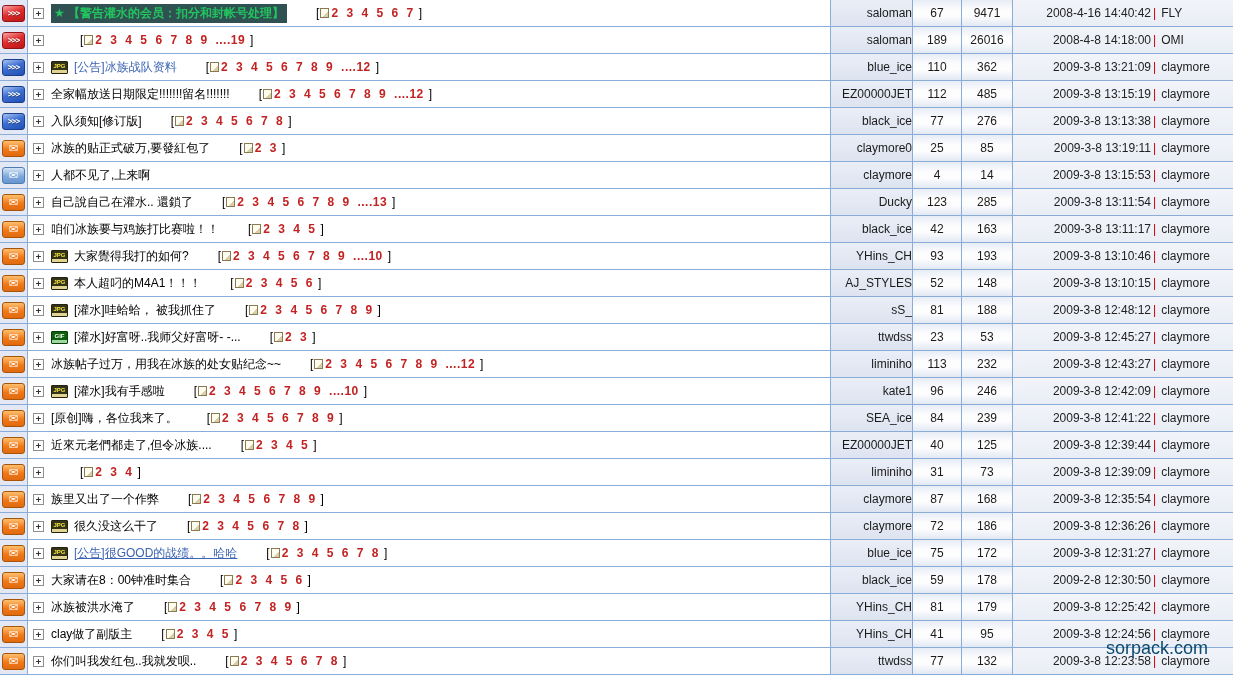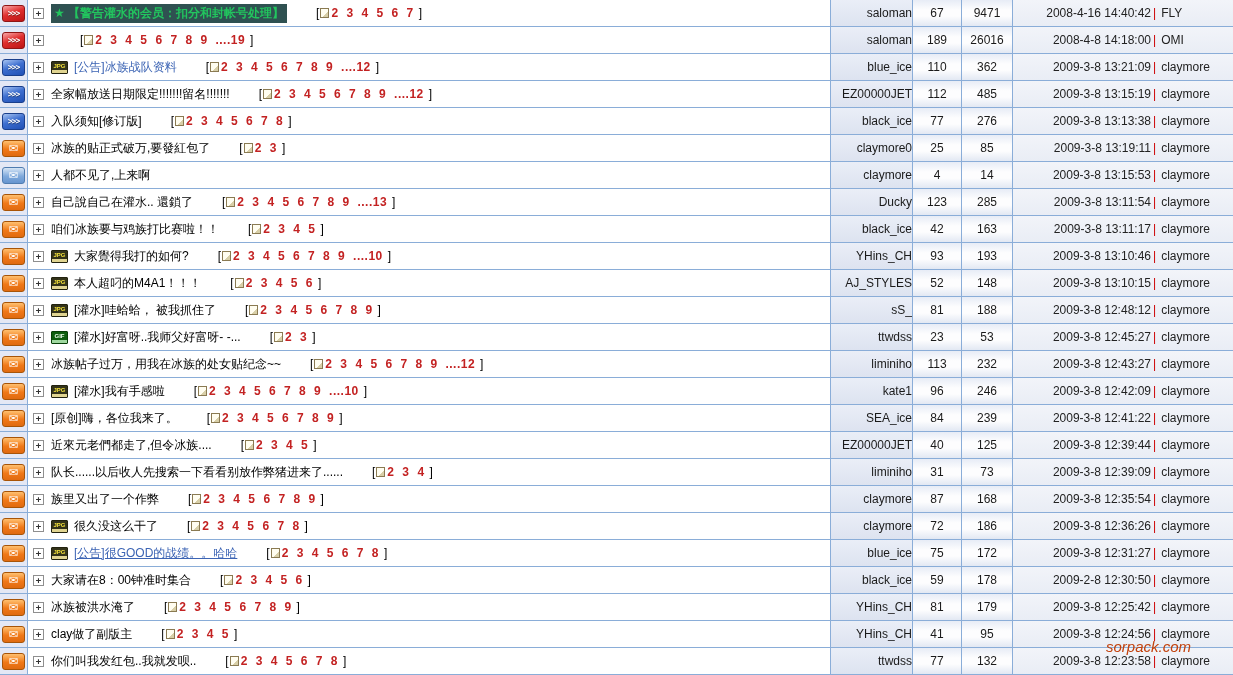--- a/index.html
+++ b/index.html
@@ -42,21 +42,21 @@
   .pg-bracket{color:#000;}
   .pg-close{margin-left:5px;}
   .mp{display:inline-block;width:9px;height:10px;box-sizing:border-box;border:1px solid #8a7a52;
       background:linear-gradient(135deg,#fffdf0 62%,#d8cfa8 62%);margin:0 2px 0 1px;vertical-align:-1px;}
   .pgn{color:#c32222;font-weight:bold;word-spacing:4px;letter-spacing:.5px;}
   
   .lp-date{display:inline-block;width:128px;text-align:right;color:#222;flex:none;}
   .lp-sep{color:#cc0000;margin:0 5px 0 2px;}
   .lp-by{color:#222;}
   
-  .watermark{position:absolute;left:1106px;top:638px;color:#c2410c;font-size:15px;pointer-events:none;font-style:italic;}
+  .watermark{position:absolute;left:1106px;top:638px;color:#0c4a6e;font-size:18px;pointer-events:none;}
 </style>
 </head>
 <body>
 
 <div id="forum">
   <div id="rows">
   <div class="row">
     <div class="cell c-icon">
       <span class="ic ic-red-arrows">&gt;&gt;&gt;</span>
     </div>
@@ -496,21 +496,20 @@
     </div>
   </div>
 
   <div class="row">
     <div class="cell c-icon">
       <span class="ic ic-orange-envelope">✉</span>
     </div>
     <div class="cell c-title">
       <span class="expand">+</span>
 
-      <span class="title t-normal">队长......以后收人先搜索一下看看别放作弊猪进来了......</span>
           <span class="pg"><span class="pg-bracket">[</span><span class="mp"></span><span class="pgn">2 3 4</span><span class="pg-bracket pg-close">]</span></span>
     </div>
     <div class="cell c-author">
       <span>liminiho</span>
     </div>
     <div class="cell c-replies">
       <span>31</span>
     </div>
     <div class="cell c-views">
       <span>73</span>

